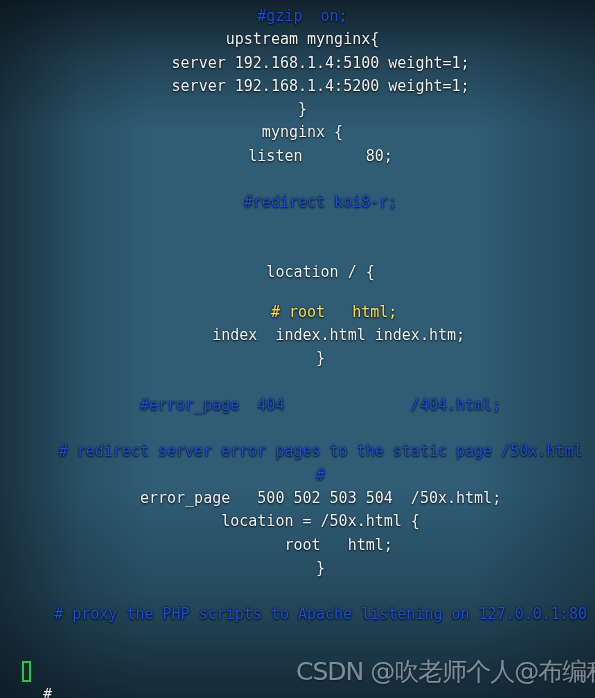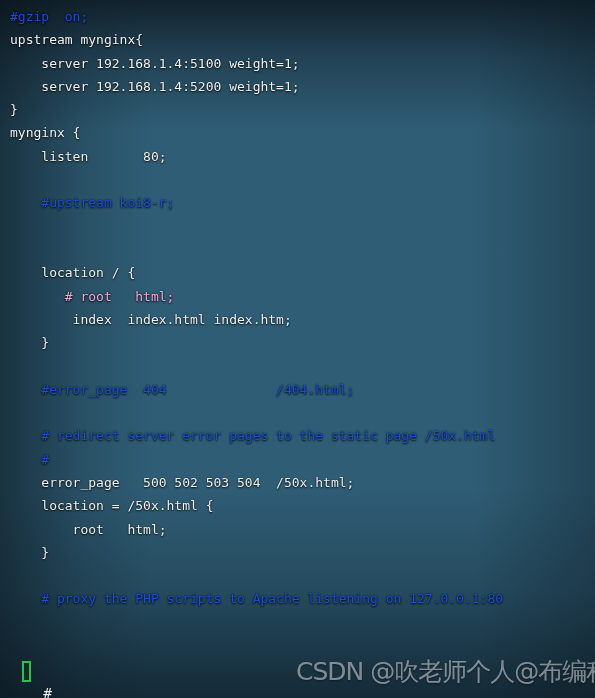--- a/index.html
+++ b/index.html
@@ -45,34 +45,36 @@
     left: 0;
     top: 0;
     width: 595px;
     padding: 5px 0 0 0;
     box-sizing: border-box;
     z-index: 4;
   }
   .line {
     height: 23.3px;
     line-height: 23.3px;
-    font-size: 13px;
+    font-size: 15px;
     white-space: pre;
     padding-left: 10px;
     letter-spacing: 0px;
     color: #f2f6f7;
     text-shadow: 0 1px 2px rgba(0,0,0,0.85), 0 0 1px rgba(0,0,0,0.9);
+    text-align: center;
   }
   .line.comment {
     color: #1a4ed6;
     text-shadow: 0 1px 2px rgba(4,12,22,0.9), 0 0 2px rgba(0,0,0,0.8);
   }
   .line.comment-soft {
-    color: #f9a8d4;
+    color: #fde047;
     text-shadow: 0 1px 2px rgba(4,12,22,0.9), 0 0 2px rgba(0,0,0,0.8);
+    margin-top: 16px;
   }
 
   #cursor {
     position: absolute;
     left: 22px;
     top: 661px;
     width: 9px;
     height: 21px;
     border: 2px solid #2ec24a;
     box-sizing: border-box;
@@ -120,21 +122,21 @@
 
   <div id="code">
     <div class="line comment">#gzip  on;</div>
     <div class="line">upstream mynginx{</div>
     <div class="line">    server 192.168.1.4:5100 weight=1;</div>
     <div class="line">    server 192.168.1.4:5200 weight=1;</div>
     <div class="line">}</div>
     <div class="line">mynginx {</div>
     <div class="line">    listen       80;</div>
     <div class="line"></div>
-    <div class="line comment">    #upstream koi8-r;</div>
+    <div class="line comment">    #redirect koi8-r;</div>
     <div class="line"></div>
     <div class="line"></div>
     <div class="line">    location / {</div>
     <div class="line comment-soft">       # root   html;</div>
     <div class="line">        index  index.html index.htm;</div>
     <div class="line">    }</div>
     <div class="line"></div>
     <div class="line comment">    #error_page  404              /404.html;</div>
     <div class="line"></div>
     <div class="line comment">    # redirect server error pages to the static page /50x.html</div>

